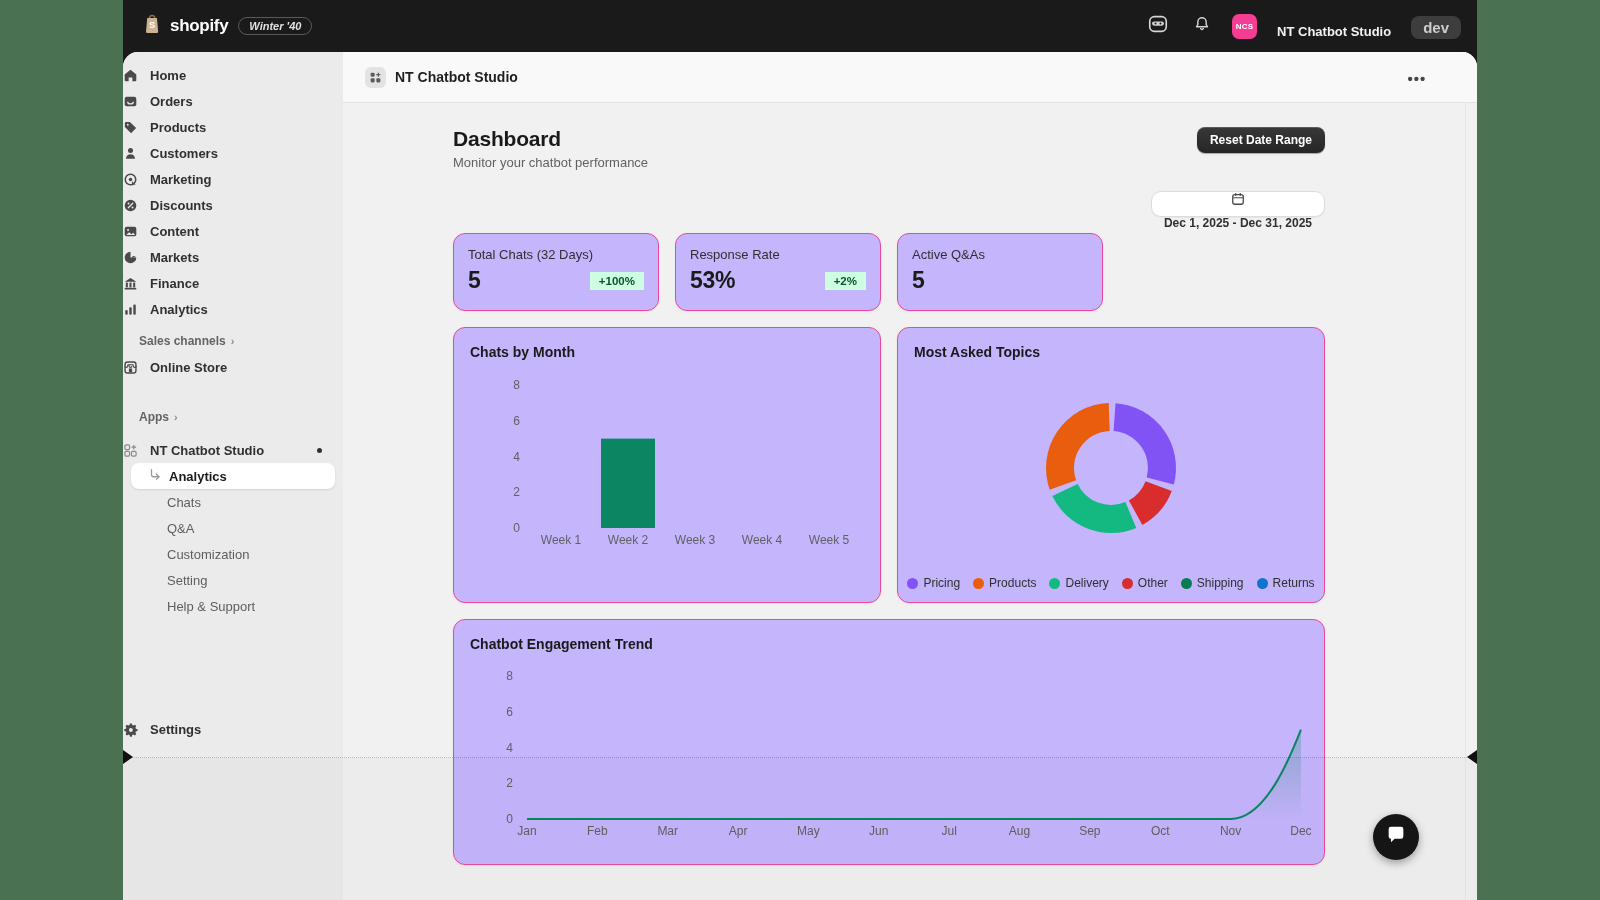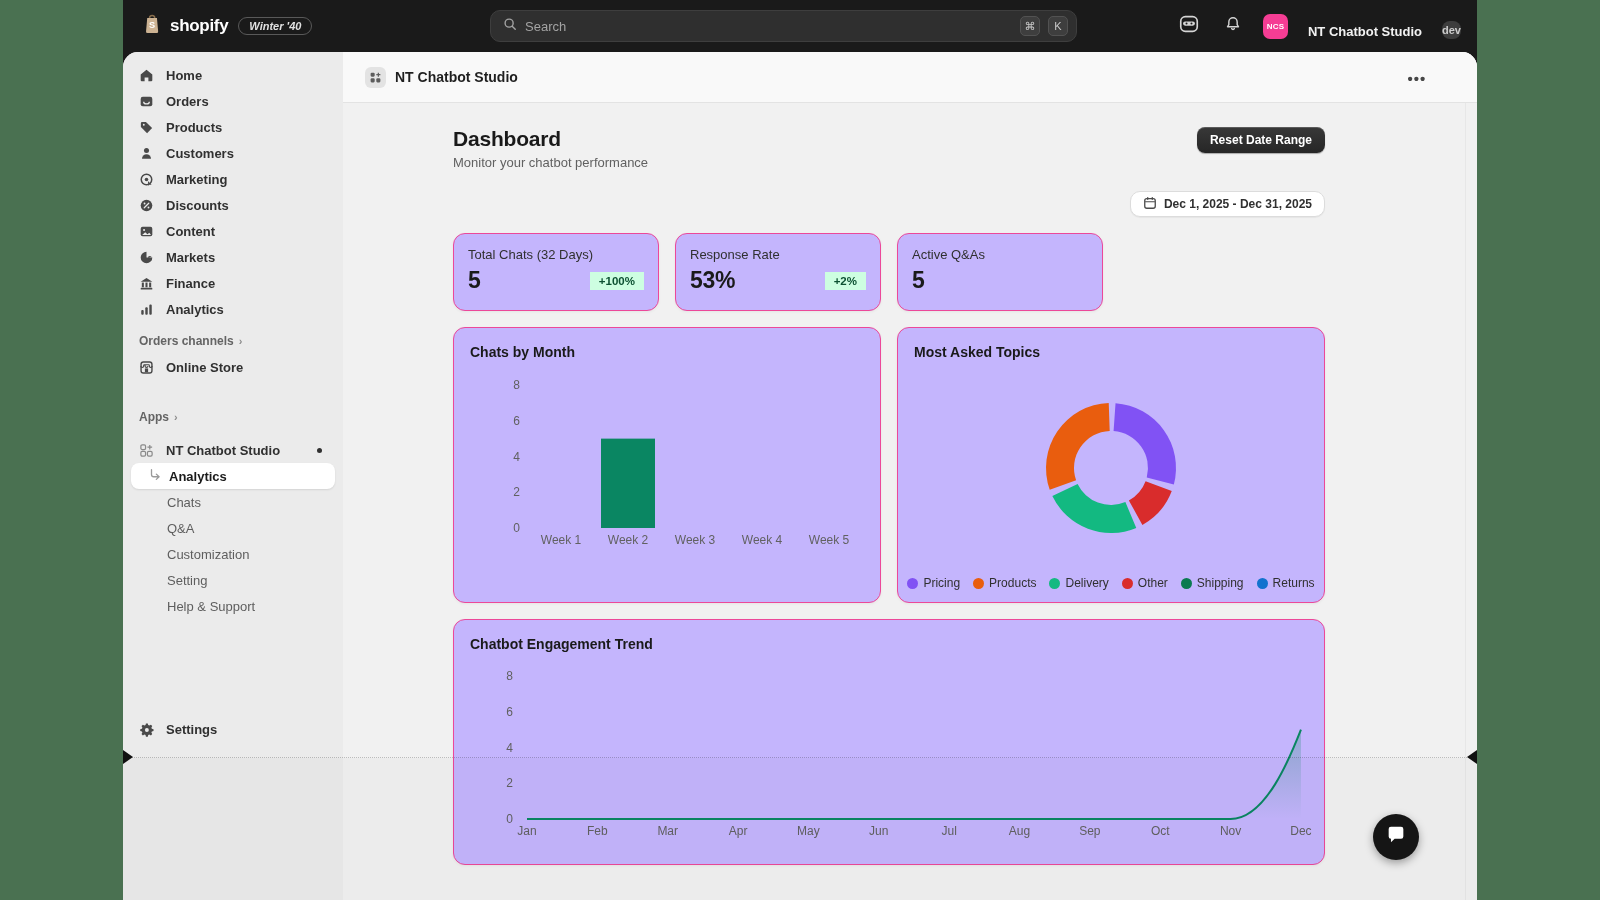--- a/index.html
+++ b/index.html
@@ -16,28 +16,28 @@
   .release-pill { border:1px solid #595959; color:#e0e0e0; border-radius:999px; padding:2px 10px; font-size:11px; font-style:italic; font-weight:600; }
   .tb-search { position:absolute; left:367px; top:10px; width:587px; height:32px; background:#2f2f2f; border:1px solid #3e3e3e; border-radius:10px; display:flex; align-items:center; padding:0 8px 0 12px; gap:8px; }
   .tb-search input { flex:1; background:transparent; border:none; outline:none; color:#ededed; font-size:13px; font-family:"Liberation Sans",sans-serif; }
   .tb-search input::placeholder { color:#a3a3a3; }
   .kbd { width:20px; height:20px; border-radius:5px; background:#3e3e3e; border:1px solid #525252; color:#c9c9c9; font-size:11px; display:flex; align-items:center; justify-content:center; }
   .tb-right { position:absolute; right:16px; top:0; height:52px; display:flex; align-items:center; gap:16px; }
   .tb-iconbtn { width:28px; height:28px; display:flex; align-items:center; justify-content:center; cursor:pointer; }
   .store-chip { display:flex; align-items:flex-end; gap:20px; cursor:pointer; }
   .avatar { width:25px; height:25px; border-radius:7px; background:#f53d94; color:#fff; font-size:8px; font-weight:700; display:flex; align-items:center; justify-content:center; letter-spacing:.2px; }
   .store-name { color:#f2f2f2; font-size:13px; font-weight:600; }
-  .env-pill { background:#3d3d3d; color:#cccccc; border-radius:8px; padding:3px 0; font-size:11px; font-weight:600; }
+  .env-pill { background:#3d3d3d; color:#cccccc; border-radius:8px; padding:3px 12px; font-size:15px; font-weight:600; }
 
   
   .surface { position:absolute; left:0; top:52px; right:0; bottom:0; background:#ebebeb; border-radius:15px 15px 0 0; overflow:hidden; }
 
   
   .sidebar { position:absolute; left:0; top:0; bottom:0; width:220px; background:#ebebeb; padding-top:10px; }
-  .nav-item { height:26px; display:flex; align-items:center; padding-left:16px; gap:12px; cursor:pointer; color:#303030; font-size:13px; font-weight:600; }
+  .nav-item { height:26px; display:flex; align-items:center; gap:12px; cursor:pointer; color:#303030; font-size:13px; font-weight:600; }
   .nav-item .nic { width:15px; height:15px; display:flex; align-items:center; justify-content:center; flex:none; }
   .section-label { margin-top:11px; height:16px; display:flex; align-items:center; gap:5px; padding-left:16px; color:#646464; font-size:12px; font-weight:600; cursor:pointer; }
   .section-label .chev { color:#8d8d8d; font-size:11px; }
   .gap5 { height:5px; } .gap18 { height:18px; } .gap12 { height:12px; }
   .app-item { position:relative; }
   .app-dot { position:absolute; left:194px; top:11px; width:5px; height:5px; border-radius:50%; background:#303030; }
   .subnav-active { margin:0 8px; height:26px; background:#fff; border-radius:8px; box-shadow:0 1px 2px rgba(0,0,0,.10); display:flex; align-items:center; padding-left:17px; gap:7px; cursor:pointer; font-size:13px; font-weight:650; color:#1a1a1a; }
   .subnav-item { height:26px; display:flex; align-items:center; padding-left:44px; color:#5e5e5e; font-size:13px; font-weight:450; cursor:pointer; }
   .sidebar-settings { position:absolute; top:664px; left:0; right:0; }
 
@@ -48,21 +48,21 @@
   .ph-title { font-size:14px; font-weight:700; color:#1f1f1f; }
   .ph-dots { position:absolute; right:48px; top:14px; width:24px; height:24px; border-radius:6px; display:flex; align-items:center; justify-content:center; color:#474747; font-size:15px; font-weight:700; letter-spacing:1px; cursor:pointer; }
   .gutter-line { position:absolute; left:1122px; top:51px; bottom:0; width:1px; background:#e7e7e7; }
 
   .content { position:absolute; left:0; top:51px; right:0; bottom:0; }
   .container { position:relative; width:872px; margin-left:110px; height:100%; }
 
   .page-title { position:absolute; left:0; top:24px; font-size:21px; font-weight:700; color:#1a1a1a; letter-spacing:-.2px; }
   .page-subtitle { position:absolute; left:0; top:52px; font-size:13px; color:#616161; }
   .reset-btn { position:absolute; right:0; top:24px; height:26px; padding:0 13px; background:linear-gradient(#383838,#262626); color:#fff; font-size:12px; font-weight:650; border:none; border-radius:8px; box-shadow:inset 0 1px 0 rgba(255,255,255,.18), 0 1px 1px rgba(0,0,0,.3); cursor:pointer; display:flex; align-items:center; font-family:"Liberation Sans",sans-serif; }
-  .date-chip { position:absolute; right:0; top:88px; height:26px; background:#fff; border:1px solid #dcdcdc; border-radius:10px; box-shadow:0 1px 1px rgba(0,0,0,.05); display:flex; align-items:center; gap:7px; padding:0 12px; font-size:12px; font-weight:650; color:#303030; cursor:pointer; }
+  .date-chip { position:absolute; right:0; top:88px; height:26px; background:#fff; border:1px solid #dcdcdc; border-radius:10px; box-shadow:0 1px 1px rgba(0,0,0,.05); display:flex; align-items:center; gap:7px; padding:0 12px; font-size:12px; font-weight:650; color:#303030; cursor:pointer;flex-direction:column; }
 
   .card { background:#c4b5fd; border:1px solid #ec4899; border-radius:12px; box-shadow:0 1px 3px rgba(0,0,0,.05); }
   .kpi-row { position:absolute; left:0; top:130px; display:flex; gap:16px; width:100%; }
   .kpi-card { width:206px; height:78px; padding:13px 14px; }
   .kpi-label { font-size:13px; color:#303030; }
   .kpi-value-row { display:flex; align-items:center; justify-content:space-between; margin-top:5px; }
   .kpi-value { font-size:23px; font-weight:700; color:#1a1a1a; letter-spacing:-.3px; }
   .kpi-badge { background:#cdfee1; color:#0c5132; font-size:11.5px; font-weight:650; border-radius:0; padding:3px 9px; }
   .kpi-badge:empty { display:none; }
 
@@ -99,31 +99,20 @@
             <path d="M9.2 6.2 a3 3 0 0 1 5.9 0" fill="none" stroke="#8a6f4d" stroke-width="1.6"></path>
             <path d="M6.8 6.5 h10.6 l1.3 14.6 a1.6 1.6 0 0 1 -1.6 1.8 H7.1 a1.6 1.6 0 0 1 -1.6 -1.8 Z" fill="#cdb393"></path>
             <text x="12.1" y="17.5" text-anchor="middle" font-size="10" font-weight="bold" fill="#ffffff">S</text>
           </svg>
         </span>
         <span class="wordmark">shopify</span>
       </div>
       <span class="release-pill">Winter '40</span>
     </div>
 
-    <div class="tb-search">
-      <span>
-        <svg width="14" height="14" viewBox="0 0 16 16">
-            <circle cx="7" cy="7" r="4.6" fill="none" stroke="#a3a3a3" stroke-width="1.6"></circle>
-            <path d="M10.5 10.5 L14 14" stroke="#a3a3a3" stroke-width="1.6" stroke-linecap="round"></path>
-          </svg>
-      </span>
-      <input type="text" placeholder="Search" style="">
-      <span class="kbd">⌘</span>
-      <span class="kbd">K</span>
-    </div>
 
     <div class="tb-right">
       <div class="tb-iconbtn">
         <span>
           <svg width="22" height="22" viewBox="0 0 24 24">
             <rect x="3" y="4" width="18" height="16" rx="5" fill="none" stroke="#d5d5d5" stroke-width="1.8"></rect>
             <rect x="5.5" y="9.2" width="13" height="4.6" rx="2.3" fill="#d5d5d5"></rect>
             <circle cx="9.3" cy="11.5" r="1.1" fill="#1a1a1a"></circle>
             <circle cx="14.7" cy="11.5" r="1.1" fill="#1a1a1a"></circle>
           </svg>
@@ -240,21 +229,21 @@
             <svg width="15" height="15" viewBox="0 0 16 16">
               <rect x="2.4" y="8.6" width="2.6" height="5" rx="1" fill="#4a4a4a"></rect>
               <rect x="6.7" y="5.6" width="2.6" height="8" rx="1" fill="#4a4a4a"></rect>
               <rect x="11" y="2.6" width="2.6" height="11" rx="1" fill="#4a4a4a"></rect>
             </svg>
           </span>
         <span>Analytics</span>
       </div>
 
       <div class="section-label">
-        <span>Orders channels</span>
+        <span>Sales channels</span>
         <span class="chev">›</span>
       </div>
       <div class="gap5"></div>
       <div class="nav-item">
         <span class="nic">
             <svg width="15" height="15" viewBox="0 0 16 16">
               <rect x="2.2" y="2.2" width="11.6" height="11.6" rx="2.4" fill="none" stroke="#4a4a4a" stroke-width="1.5"></rect>
               <path d="M5 5 h6 M5 5 v1.4 a1.5 1.5 0 0 1 -3 0 M11 5 v1.4 a1.5 1.5 0 0 0 3 0 M6.5 5 v1.4 a1.5 1.5 0 0 0 3 0" stroke="#4a4a4a" stroke-width="1.2" fill="none"></path>
               <rect x="6.3" y="9" width="3.4" height="4" fill="#4a4a4a"></rect>
             </svg>

